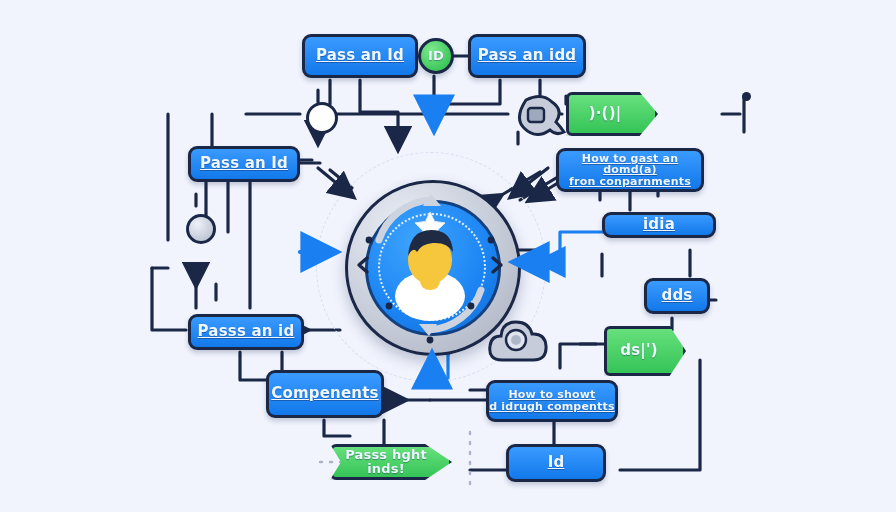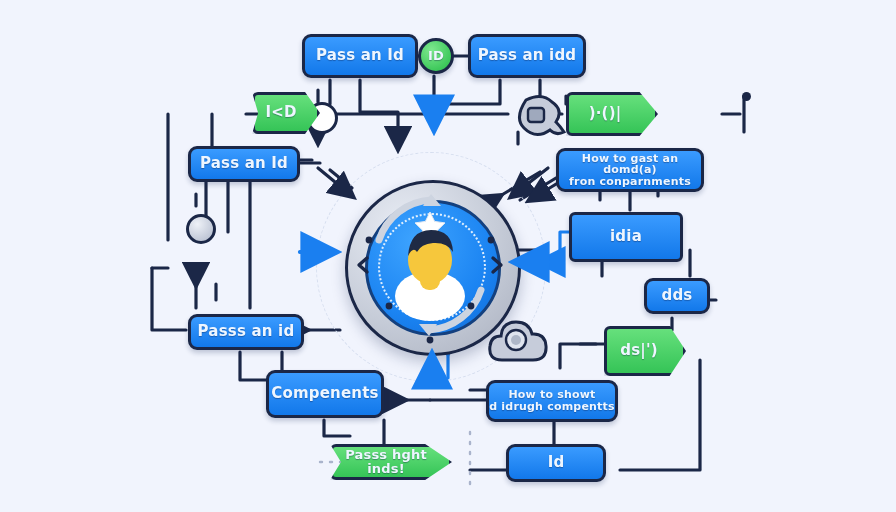--- a/index.html
+++ b/index.html
@@ -19,20 +19,21 @@
     font-weight:bold;
     letter-spacing:.2px;
     line-height:1.05;
     text-shadow:0 1px 1px rgba(10,20,60,.35);
   }
   .box{
     background:linear-gradient(180deg,#3a9bff 0%,#1278ea 100%);
     border:3px solid #1b2747;
     border-radius:9px;
     box-shadow:0 3px 5px rgba(20,35,80,.22);
+    text-decoration:underline;
   }
   .green-circle{
     background:radial-gradient(circle at 35% 30%,#7ee88f 0%,#3fc95c 70%,#2fb84d 100%);
     border:3px solid #1b2747;
     border-radius:50%;
     box-shadow:0 3px 5px rgba(20,35,80,.22);
   }
   .arrowshape{
     background:linear-gradient(180deg,#66e07c 0%,#35c457 100%);
     border:3px solid #1b2747;
@@ -236,38 +237,35 @@
   </div>
 
   <div class="node green-circle lbl-sm" style="left:418px;top:38px;width:36px;height:36px;">
     <span>ID</span>
   </div>
 
   <div class="node box lbl1" style="left:468px;top:34px;width:118px;height:44px;">
     <span>Pass an idd</span>
   </div>
 
-  <div class="node arrowshape lbl1" style="left:252px;top:92px;width:68px;height:42px;">
-    <span style="padding-right:10px;">I&lt;D</span>
-  </div>
 
   <div class="node arrowshape plain lbl1" style="left:566px;top:92px;width:92px;height:44px;">
     <span style="padding-right:14px;">)·()|</span>
   </div>
 
   <div class="node box lbl1" style="left:188px;top:146px;width:112px;height:36px;">
     <span>Pass an Id</span>
   </div>
 
   <div class="node box lbl2" style="left:556px;top:148px;width:148px;height:44px;flex-direction:column;">
     <span>How to gast  an domd(a)</span>
     <span>fron conparnments</span>
   </div>
 
-  <div class="node box lbl1" style="left:569px;top:212px;width:114px;height:50px;border-radius:6px;">
+  <div class="node box lbl1" style="left:602px;top:212px;width:114px;height:26px;">
     <span>idia</span>
   </div>
 
 
   <div class="node box lbl1" style="left:644px;top:278px;width:66px;height:36px;">
     <span>dds</span>
   </div>
 
   <div class="node box lbl1" style="left:188px;top:314px;width:116px;height:36px;">
     <span>Passs an id</span>

